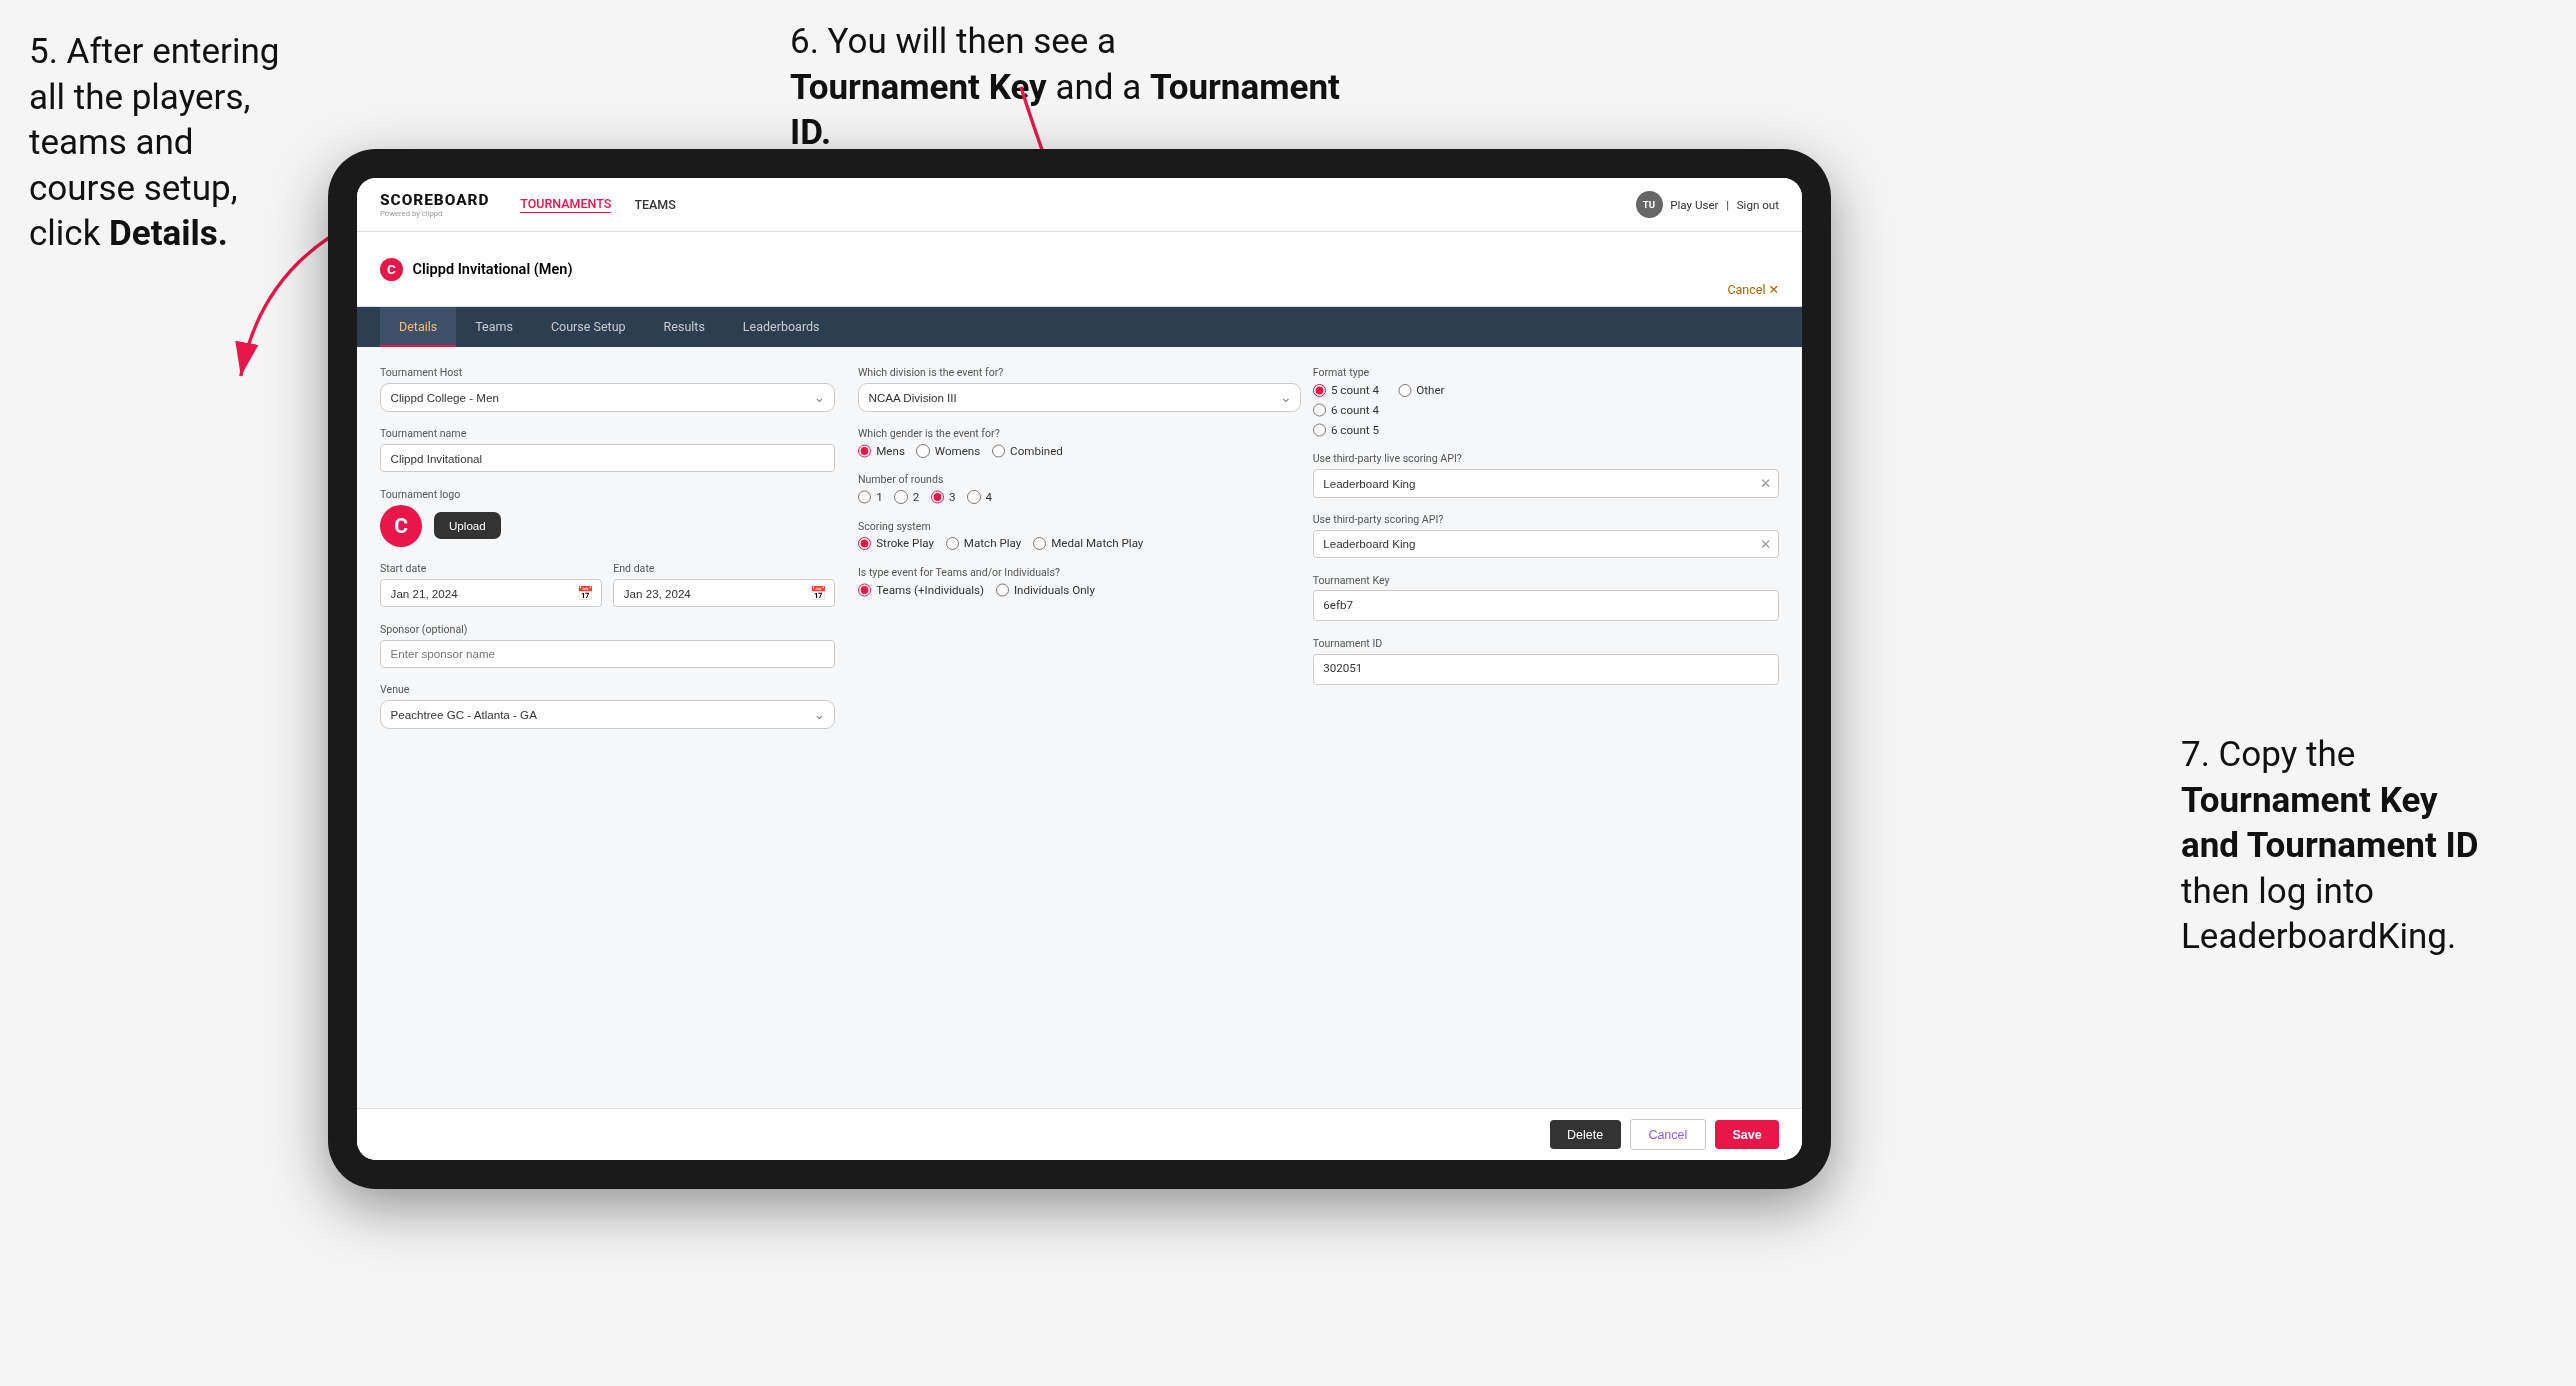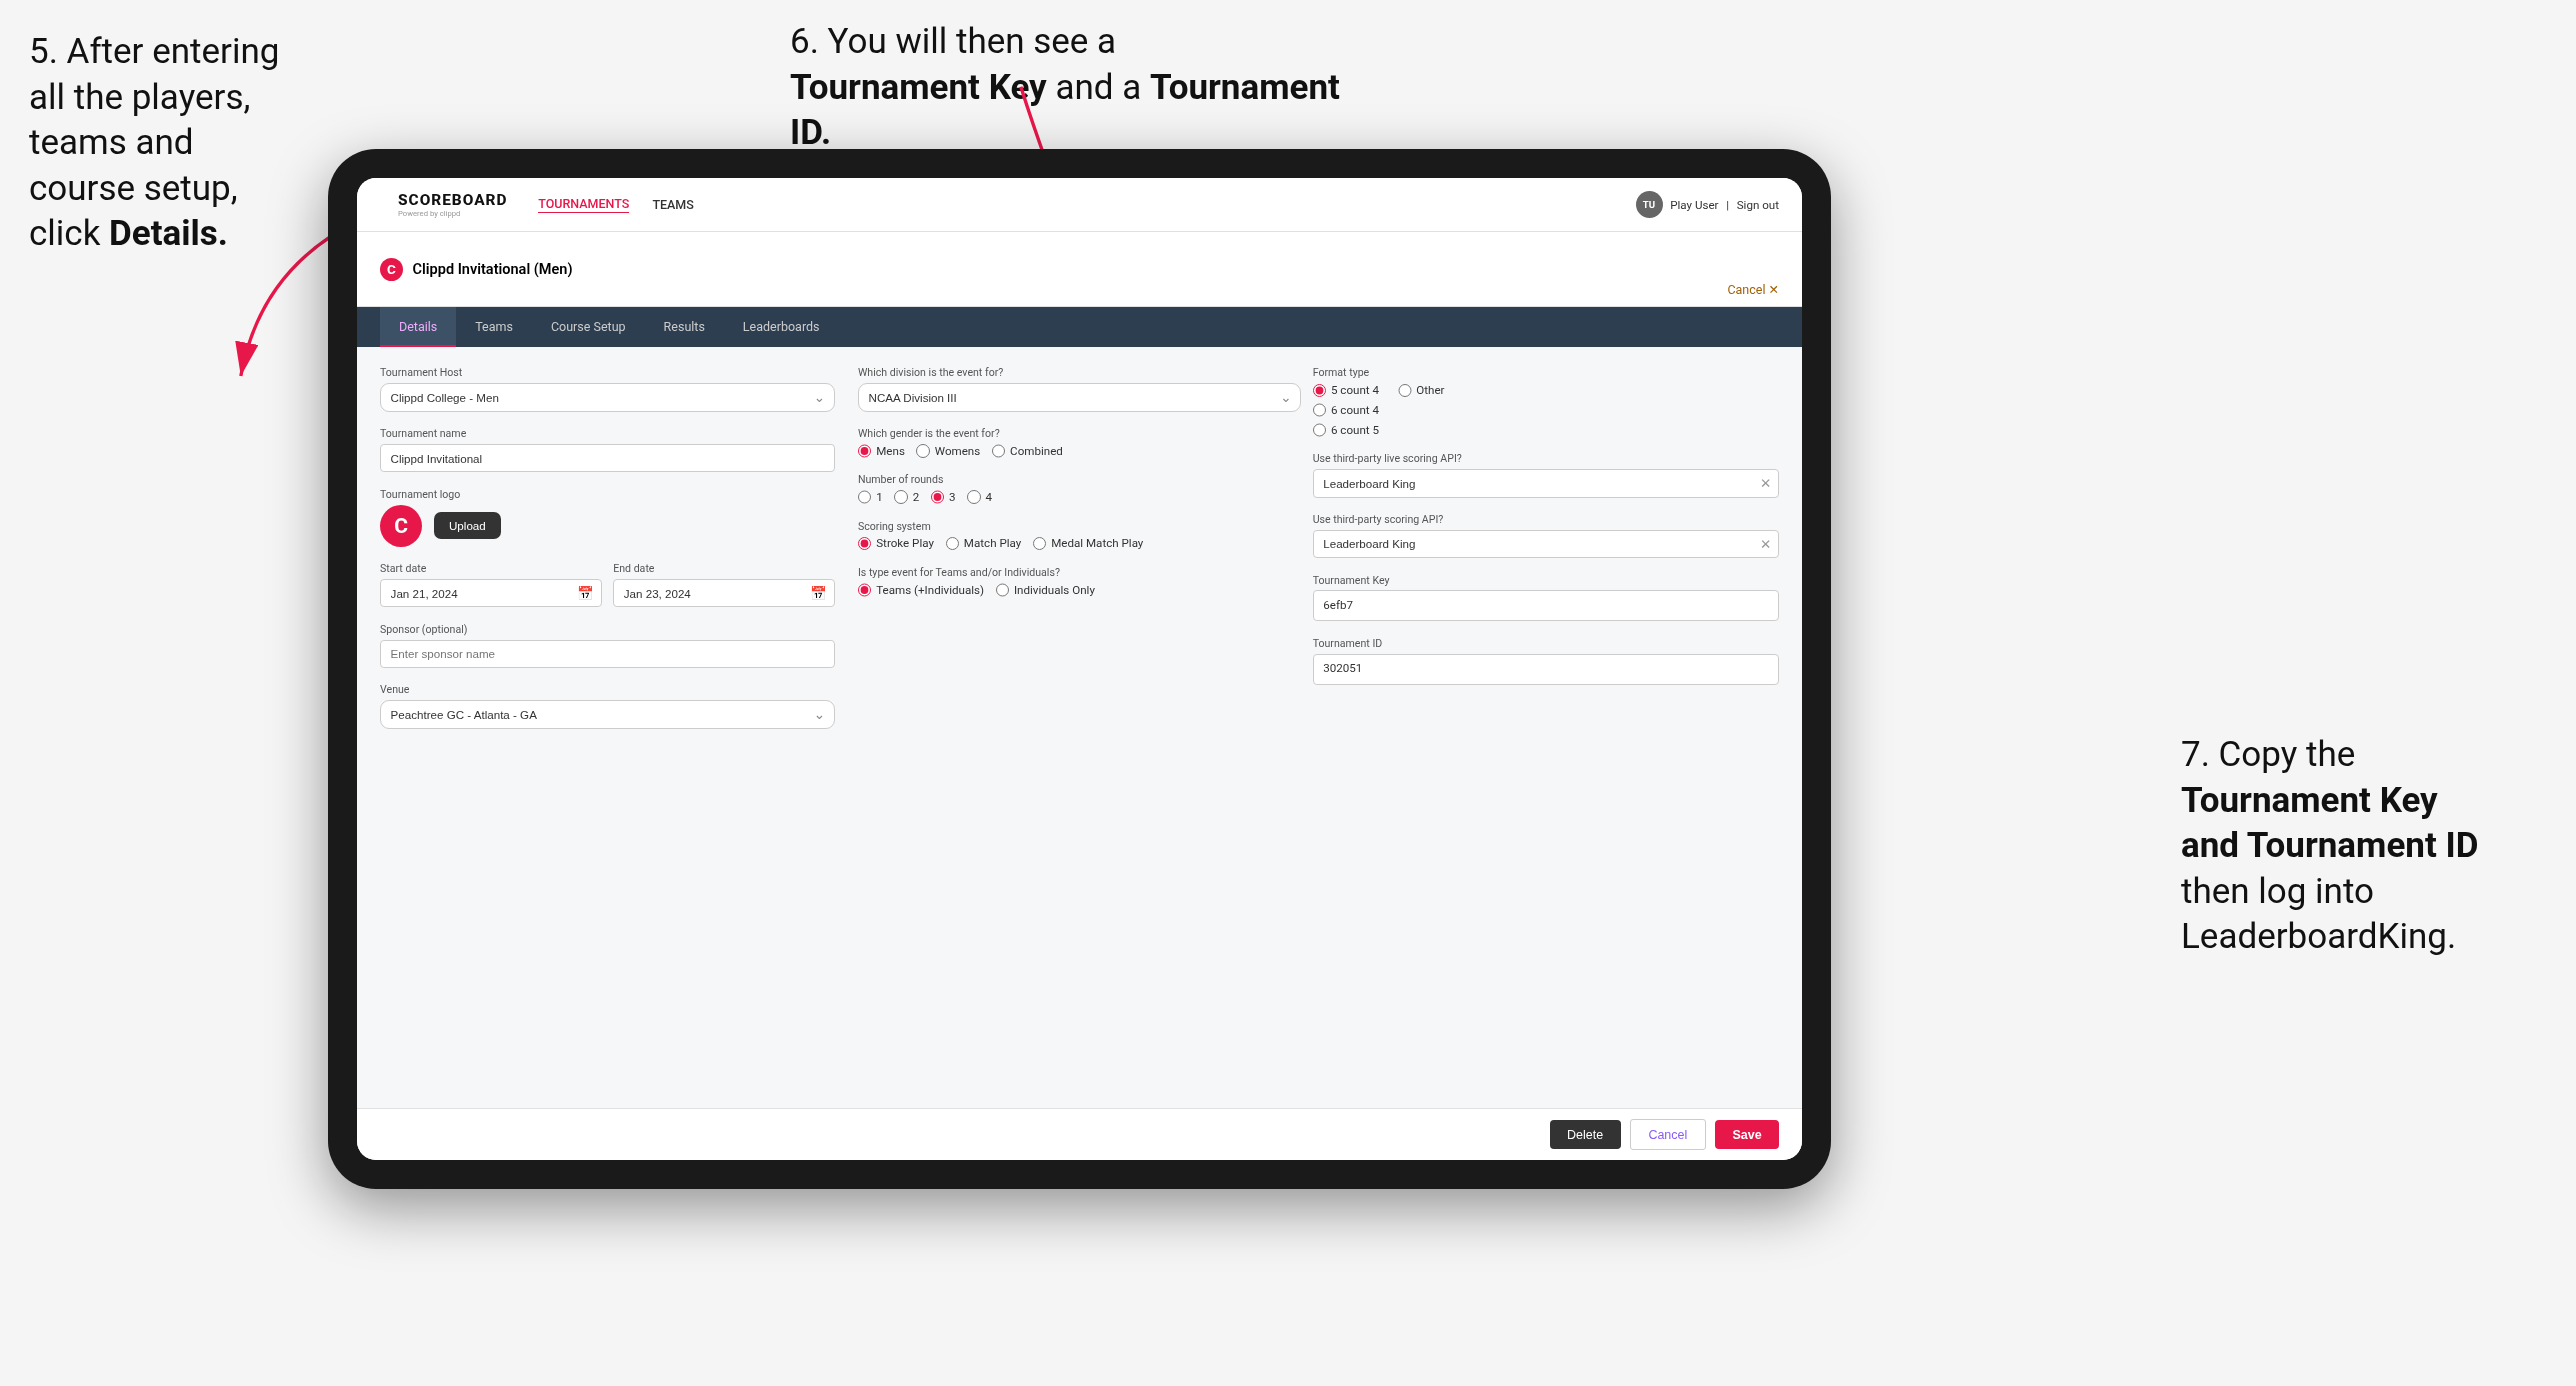--- a/index.html
+++ b/index.html
@@ -70,21 +70,20 @@
       display: flex;
       align-items: center;
       gap: 23px;
       height: 54px;
     }
 
     .logo-area {
       display: flex;
       flex-direction: column;
       margin-right: 7.7px;
-      margin-left: 18px;
     }
 
     .logo-text {
       font-size: 15.4px;
       font-weight: 800;
       letter-spacing: 1px;
       color: #111;
     }
 
     .logo-sub {
@@ -176,21 +175,21 @@
 
     .tab {
       padding: 11.6px 19px;
       font-size: 12.5px;
       color: #ccc;
       cursor: pointer;
       border-bottom: 2.9px solid transparent;
     }
 
     .tab.active {
-      color: #f0abfc;
+      color: #fdba74;
       background: #3d5166;
       border-bottom: 2.9px solid #e8174a;
     }
 
     
     .main-content {
       flex: 1;
       display: grid;
       grid-template-columns: 1fr 1fr 1fr;
       gap: 0;

